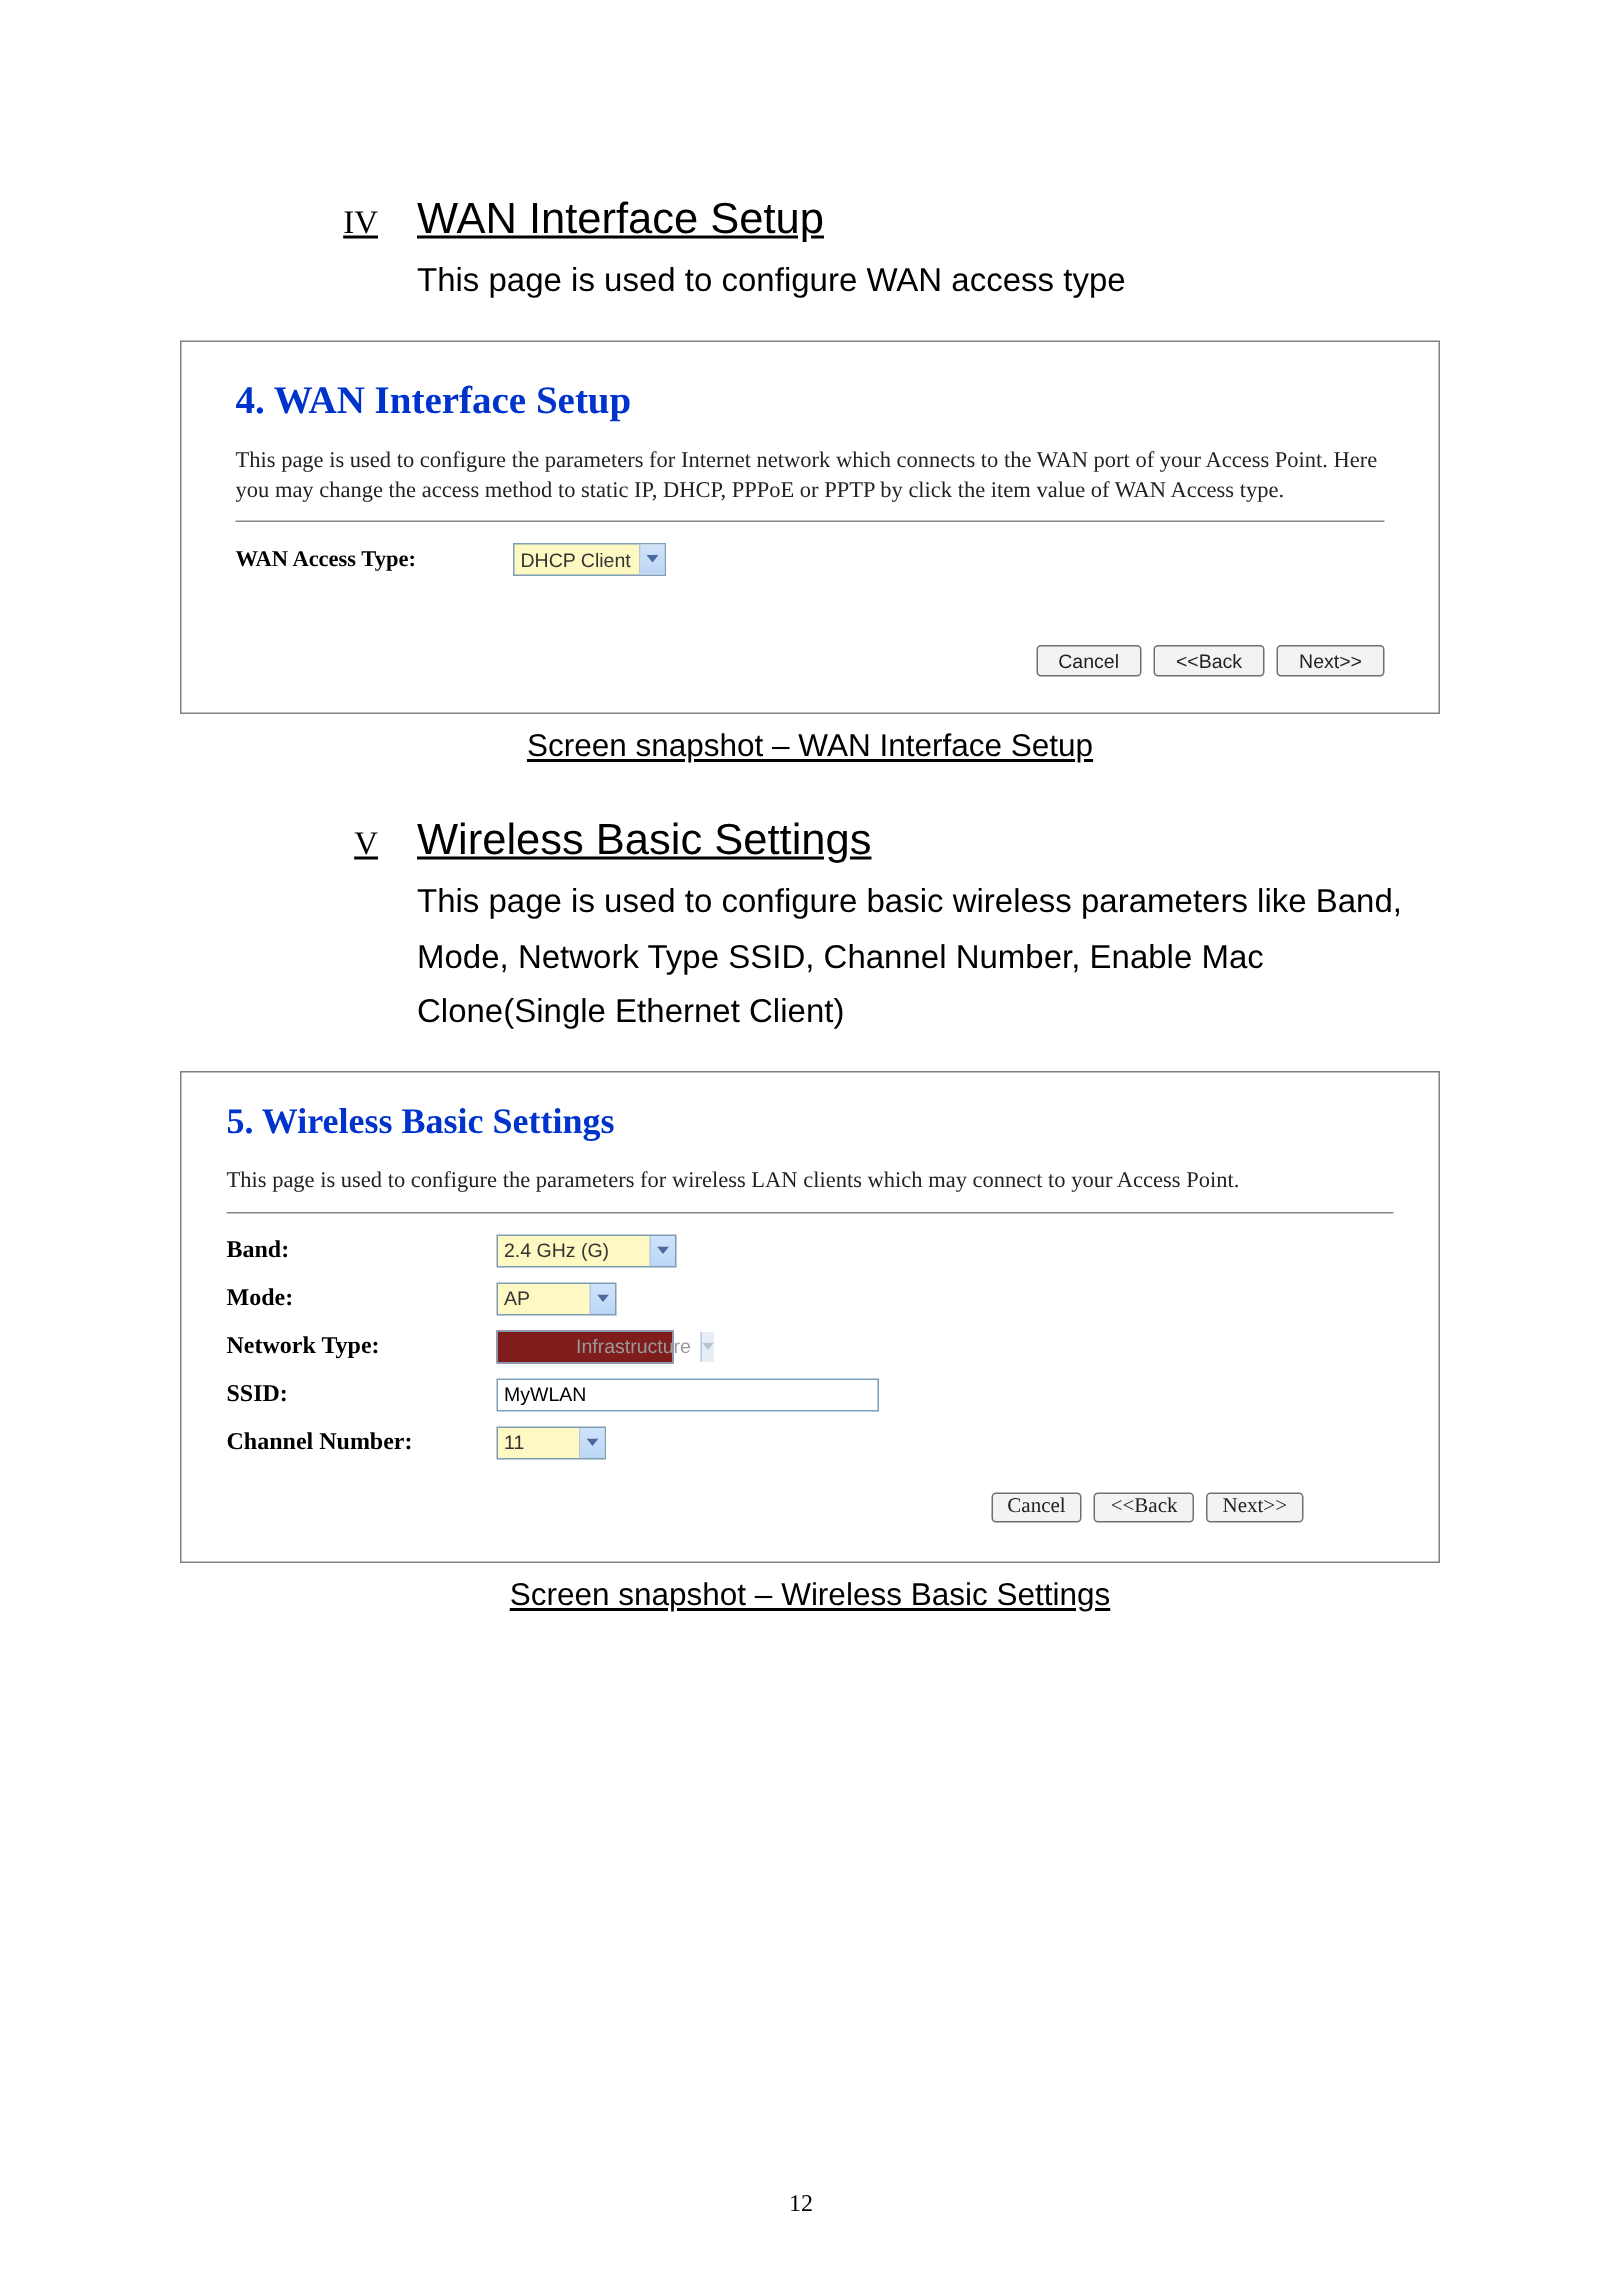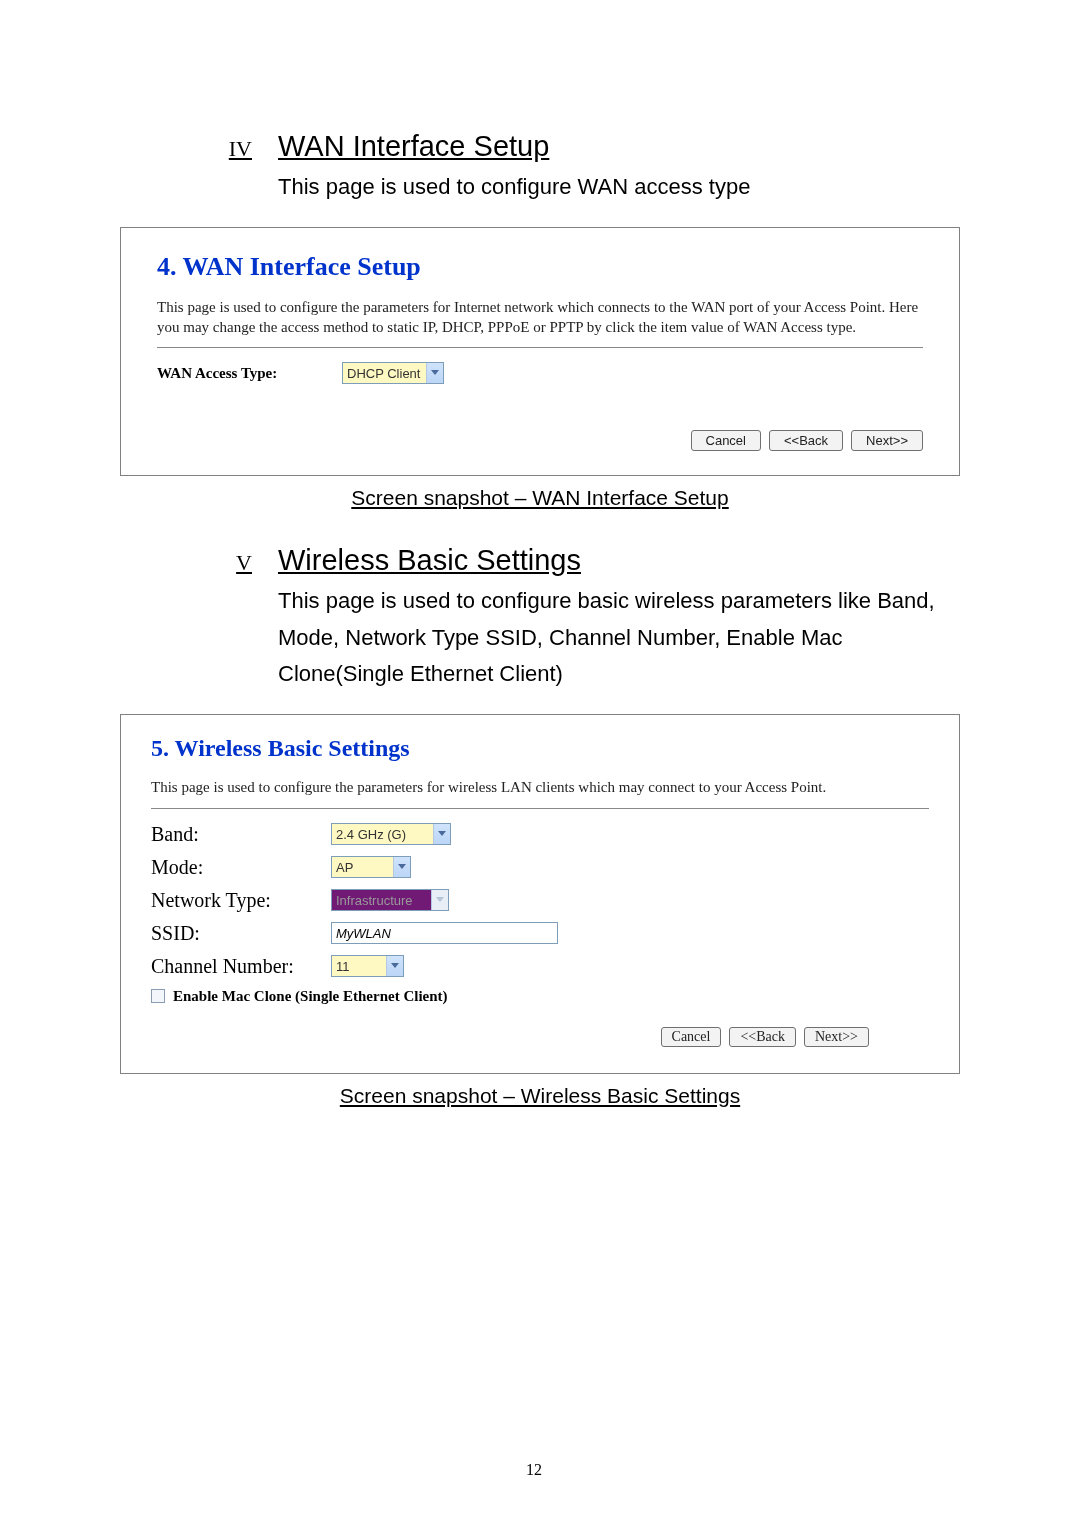--- a/index.html
+++ b/index.html
@@ -67,37 +67,38 @@
     margin-bottom: 10px;
   }
   .form-label {
     font-family: "Times New Roman", serif;
     font-weight: bold;
     font-size: 15px;
     width: 185px;
   }
   .form-label-narrow {
     font-family: "Times New Roman", serif;
-    font-weight: normal;
-    font-size: 20px;
+    font-weight: bold;
+    font-size: 16px;
     width: 180px;
   }
   .select {
     display: inline-flex;
     align-items: center;
     border: 1px solid #7e9db9;
     background: #fef9c3;
     font-family: Verdana, sans-serif;
     font-size: 13px;
     color: #333;
     height: 22px;
   }
   .select.disabled {
     color: #999;
-    background: #701a75;
+    background: #7f1d1d;
+    padding-left: 48px;
   }
   .select-text {
     padding: 0 6px 0 4px;
   }
   .select-arrow {
     width: 17px;
     height: 20px;
     background: linear-gradient(#cfe3fb, #bcd6f7);
     display: flex;
     align-items: center;
@@ -254,39 +255,35 @@
         <span class="select-arrow" style="background:#e8eef6;">
           <svg width="8" height="6">
               <path d="M0 0 L8 0 L4 5 Z" fill="#b6c5d6"></path>
             </svg>
         </span>
       </div>
     </div>
 
     <div class="form-row">
       <div class="form-label-narrow">SSID:</div>
-      <input class="text-input" style="width: 227px; font-style: italic;" value="MyWLAN">
+      <input class="text-input" style="width: 255px;" value="MyWLAN">
     </div>
 
     <div class="form-row">
       <div class="form-label-narrow">Channel Number:</div>
       <div class="select" style="width:73px;justify-content:space-between;">
         <span class="select-text">11</span>
         <span class="select-arrow">
           <svg width="8" height="6">
               <path d="M0 0 L8 0 L4 5 Z" fill="#4a6a9c"></path>
             </svg>
         </span>
       </div>
     </div>
 
-    <div class="checkbox-row">
-      <div class="checkbox"></div>
-      <div class="checkbox-label">Enable Mac Clone (Single Ethernet Client)</div>
-    </div>
 
     <div class="button-row-tight">
       <div class="btn-serif">Cancel</div>
       <div class="btn-serif">&lt;&lt;Back</div>
       <div class="btn-serif">Next&gt;&gt;</div>
     </div>
   </div>
   <div class="caption">Screen snapshot – Wireless Basic Settings</div>
 
 </div>

